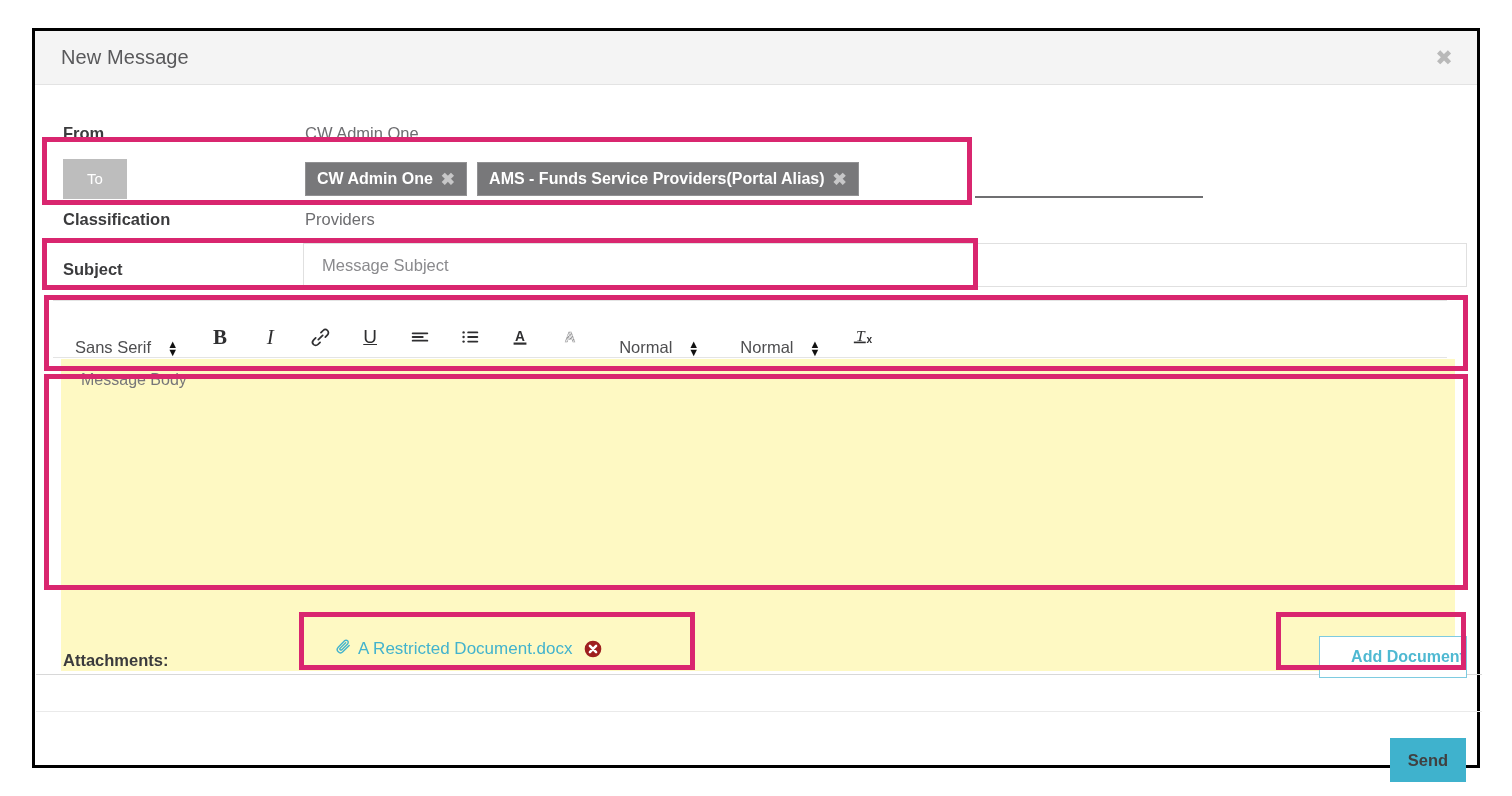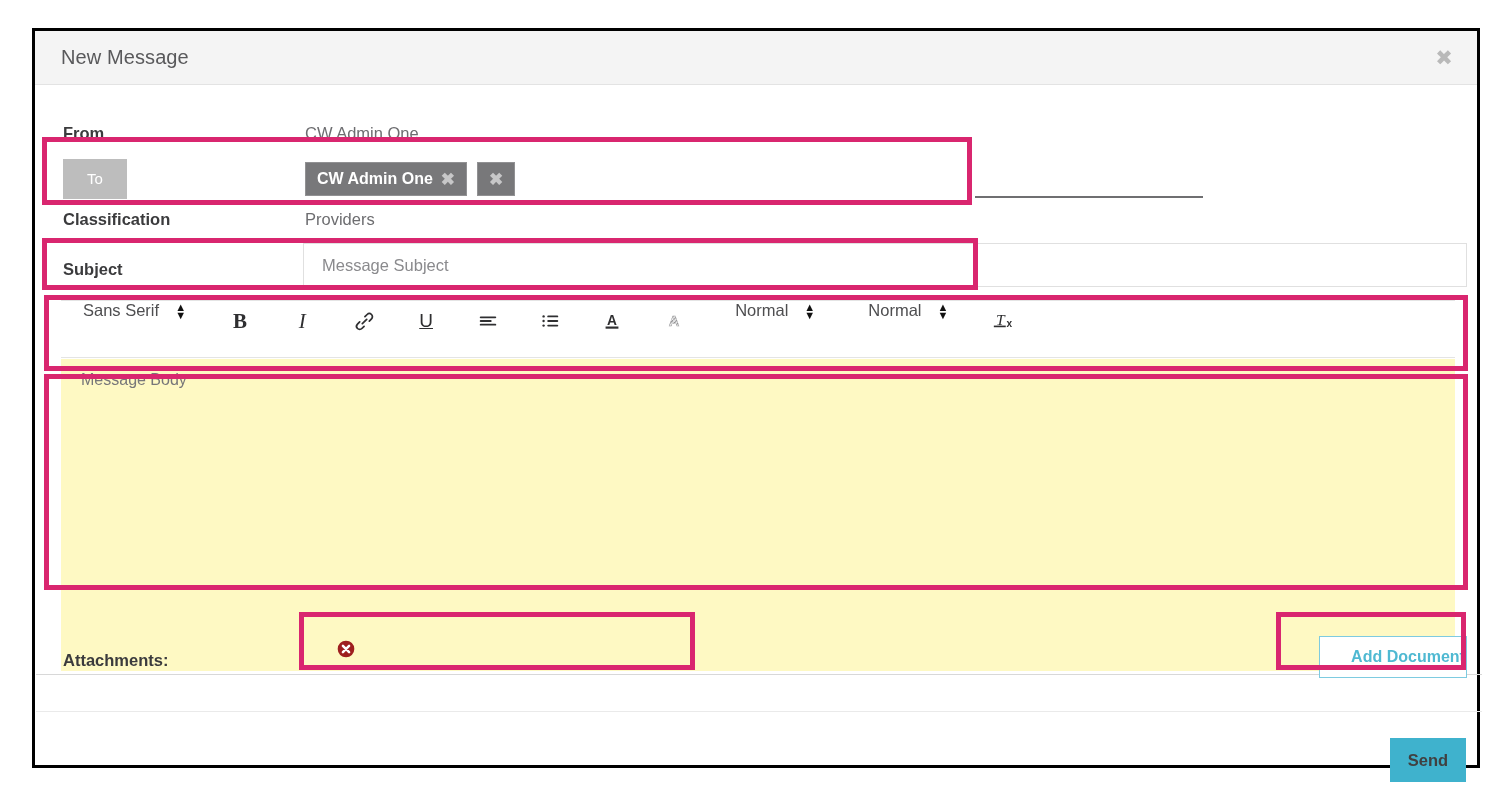--- a/index.html
+++ b/index.html
@@ -160,30 +160,30 @@
     font-size: 16.5px;
     color: #8a8a8d;
     padding: 0 18px;
     outline: none;
   }
   .subject-input::placeholder { color: #8a8a8d; opacity: 1; }
 
   
   .editor-toolbar {
     position: absolute;
-    left: 26px;
+    left: 18px;
     top: 214px;
     width: 1394px;
     height: 58px;
     border-top: 1px solid #e4e4e4;
     border-bottom: 1px solid #e4e4e4;
     box-sizing: border-box;
     display: flex;
-    align-items: flex-start;
-    gap: 16px;
+    align-items: flex-end;
+    gap: 4px;
     background: #ffffff;
   }
   .tb-select {
     display: flex;
     align-items: center;
     gap: 16px;
     padding: 0 16px 0 22px;
     font-size: 16.5px;
     color: #4e4e50;
     cursor: pointer;
@@ -335,20 +335,21 @@
       <div class="label lbl-from">From</div>
       <div class="value val-from">CW Admin One</div>
 
       <div class="to-button">To</div>
       <div class="chips">
         <div class="chip">
           <span>CW Admin One</span>
           <span class="chip-x">✖</span>
         </div>
         <div class="chip">
+          <span>AMS - Funds Service Providers(Portal Alias)</span>
           <span class="chip-x">✖</span>
         </div>
       </div>
       <div class="to-underline"></div>
 
       <div class="label lbl-class">Classification</div>
       <div class="value val-class">Providers</div>
 
       <div class="label lbl-subject">Subject</div>
       <input class="subject-input" type="text" placeholder="Message Subject" style="">
@@ -438,20 +439,28 @@
         </div>
       </div>
 
       <div class="editor-body">Message Body</div>
 
       <div class="body-divider"></div>
 
       <div class="label lbl-attach">Attachments:</div>
 
       <div class="attachment">
+        <div class="attach-link">
+          <span>
+            <svg width="17" height="17" viewBox="0 0 24 24" fill="none" stroke="#43b3cd" stroke-width="2" stroke-linecap="round">
+              <path d="M20 10.5 L11 19.5 a4.5 4.5 0 0 1 -6.4 -6.4 L13.5 4 a3 3 0 0 1 4.3 4.3 L9.3 16.8 a1.6 1.6 0 0 1 -2.2 -2.2 L15 6.8"></path>
+            </svg>
+          </span>
+          <span>A Restricted Document.docx</span>
+        </div>
         <div class="attach-remove">
           <svg width="20" height="20" viewBox="0 0 24 24">
             <circle cx="12" cy="12" r="10" fill="#9e1f1f"></circle>
             <path d="M8.3 8.3 L15.7 15.7 M15.7 8.3 L8.3 15.7" stroke="#ffffff" stroke-width="3" stroke-linecap="round"></path>
           </svg>
         </div>
       </div>
 
       <div class="add-doc-btn">Add Document</div>
 

